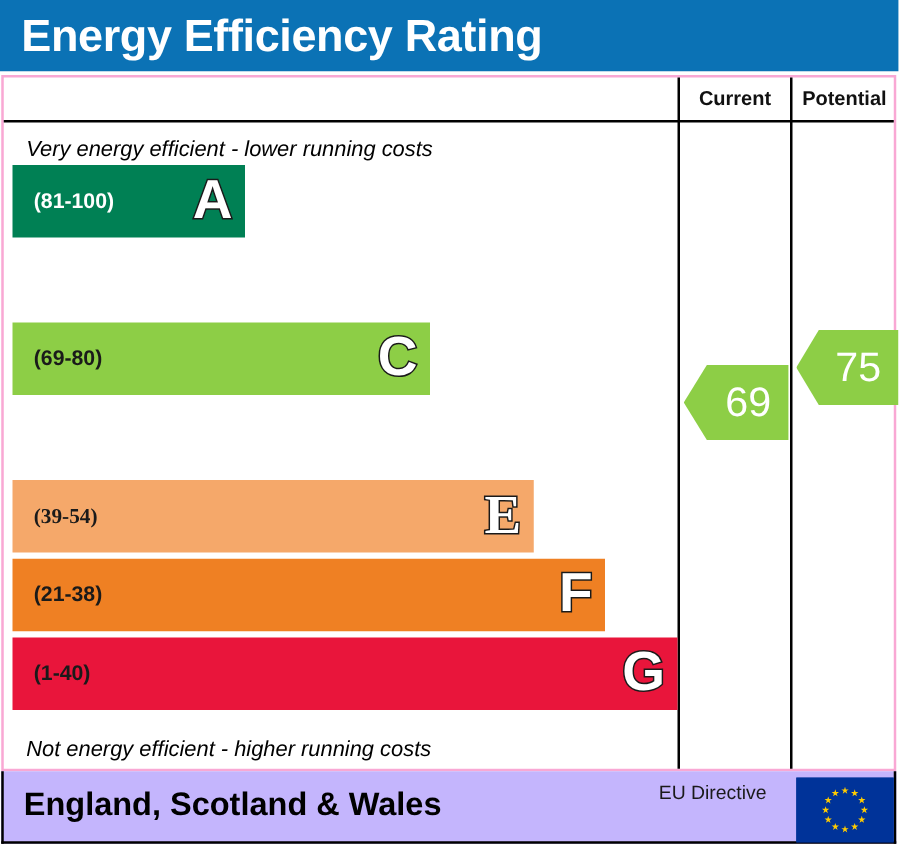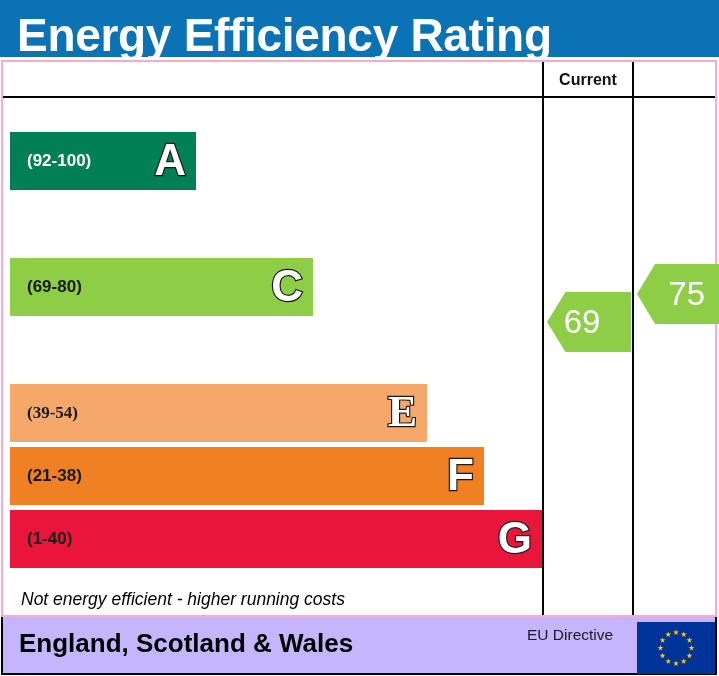--- a/index.html
+++ b/index.html
@@ -23,21 +23,21 @@
   
   .title-band {
     position: absolute;
     left: 0; top: 0;
     width: 719px; height: 57px;
     background: #0b72b5;
   }
   .title-text {
     position: absolute;
     left: 17px; top: 8px;
-    font-size: 46px;
+    font-size: 36px;
     font-weight: bold;
     color: #ffffff;
     letter-spacing: -0.3px;
     white-space: nowrap;
   }
 
   
   .table-frame {
     position: absolute;
     left: 1px; top: 60px;
@@ -187,47 +187,49 @@
     <div class="title-text">Energy Efficiency Rating</div>
   </div>
 
   <div class="table-frame">
 
     <div class="hline-head"></div>
     <div class="vline v1"></div>
     <div class="vline v2"></div>
 
     <div class="col-head current">Current</div>
-
+    <div class="col-head potential">Potential</div>
+
+    <div class="caption top">Very energy efficient - lower running costs</div>
     <div class="caption bottom">Not energy efficient - higher running costs</div>
 
     <div class="bars">
       <div class="bar light-text" style="background: rgb(0, 128, 84); width: 186px; top: 70px;">
-        <span class="range">(92-100)</span>
+        <span class="range">(81-100)</span>
         <span class="letter">A</span>
       </div>
-      <div class="bar dark-text" style="background: rgb(141, 206, 70); width: 303px; top: 196px;">
+      <div class="bar dark-text" style="background: rgb(141, 206, 70); width: 334px; top: 196px;">
         <span class="range">(69-80)</span>
         <span class="letter">C</span>
       </div>
       <div class="bar dark-text" style="background: rgb(245, 168, 106); width: 417px; top: 322px; font-family: Liberation Serif, serif;">
         <span class="range">(39-54)</span>
         <span class="letter">E</span>
       </div>
       <div class="bar dark-text" style="background: rgb(239, 128, 35); width: 474px; top: 385px; padding-left: 28px;">
         <span class="range">(21-38)</span>
         <span class="letter">F</span>
       </div>
       <div class="bar dark-text" style="background: rgb(233, 21, 59); width: 532px; top: 448px;">
         <span class="range">(1-40)</span>
         <span class="letter">G</span>
       </div>
     </div>
 
-    <div class="rating current" style="background: rgb(141, 206, 70); color: rgb(255, 255, 255); justify-content: center;">
+    <div class="rating current" style="background: rgb(141, 206, 70); color: rgb(255, 255, 255);">
       <span>69</span>
     </div>
     <div class="rating potential" style="background: rgb(141, 206, 70); color: rgb(255, 255, 255);">
       <span>75</span>
     </div>
 
   </div>
 
   <div class="footer-frame">
     <div class="footer-region">England, Scotland &amp; Wales</div>

